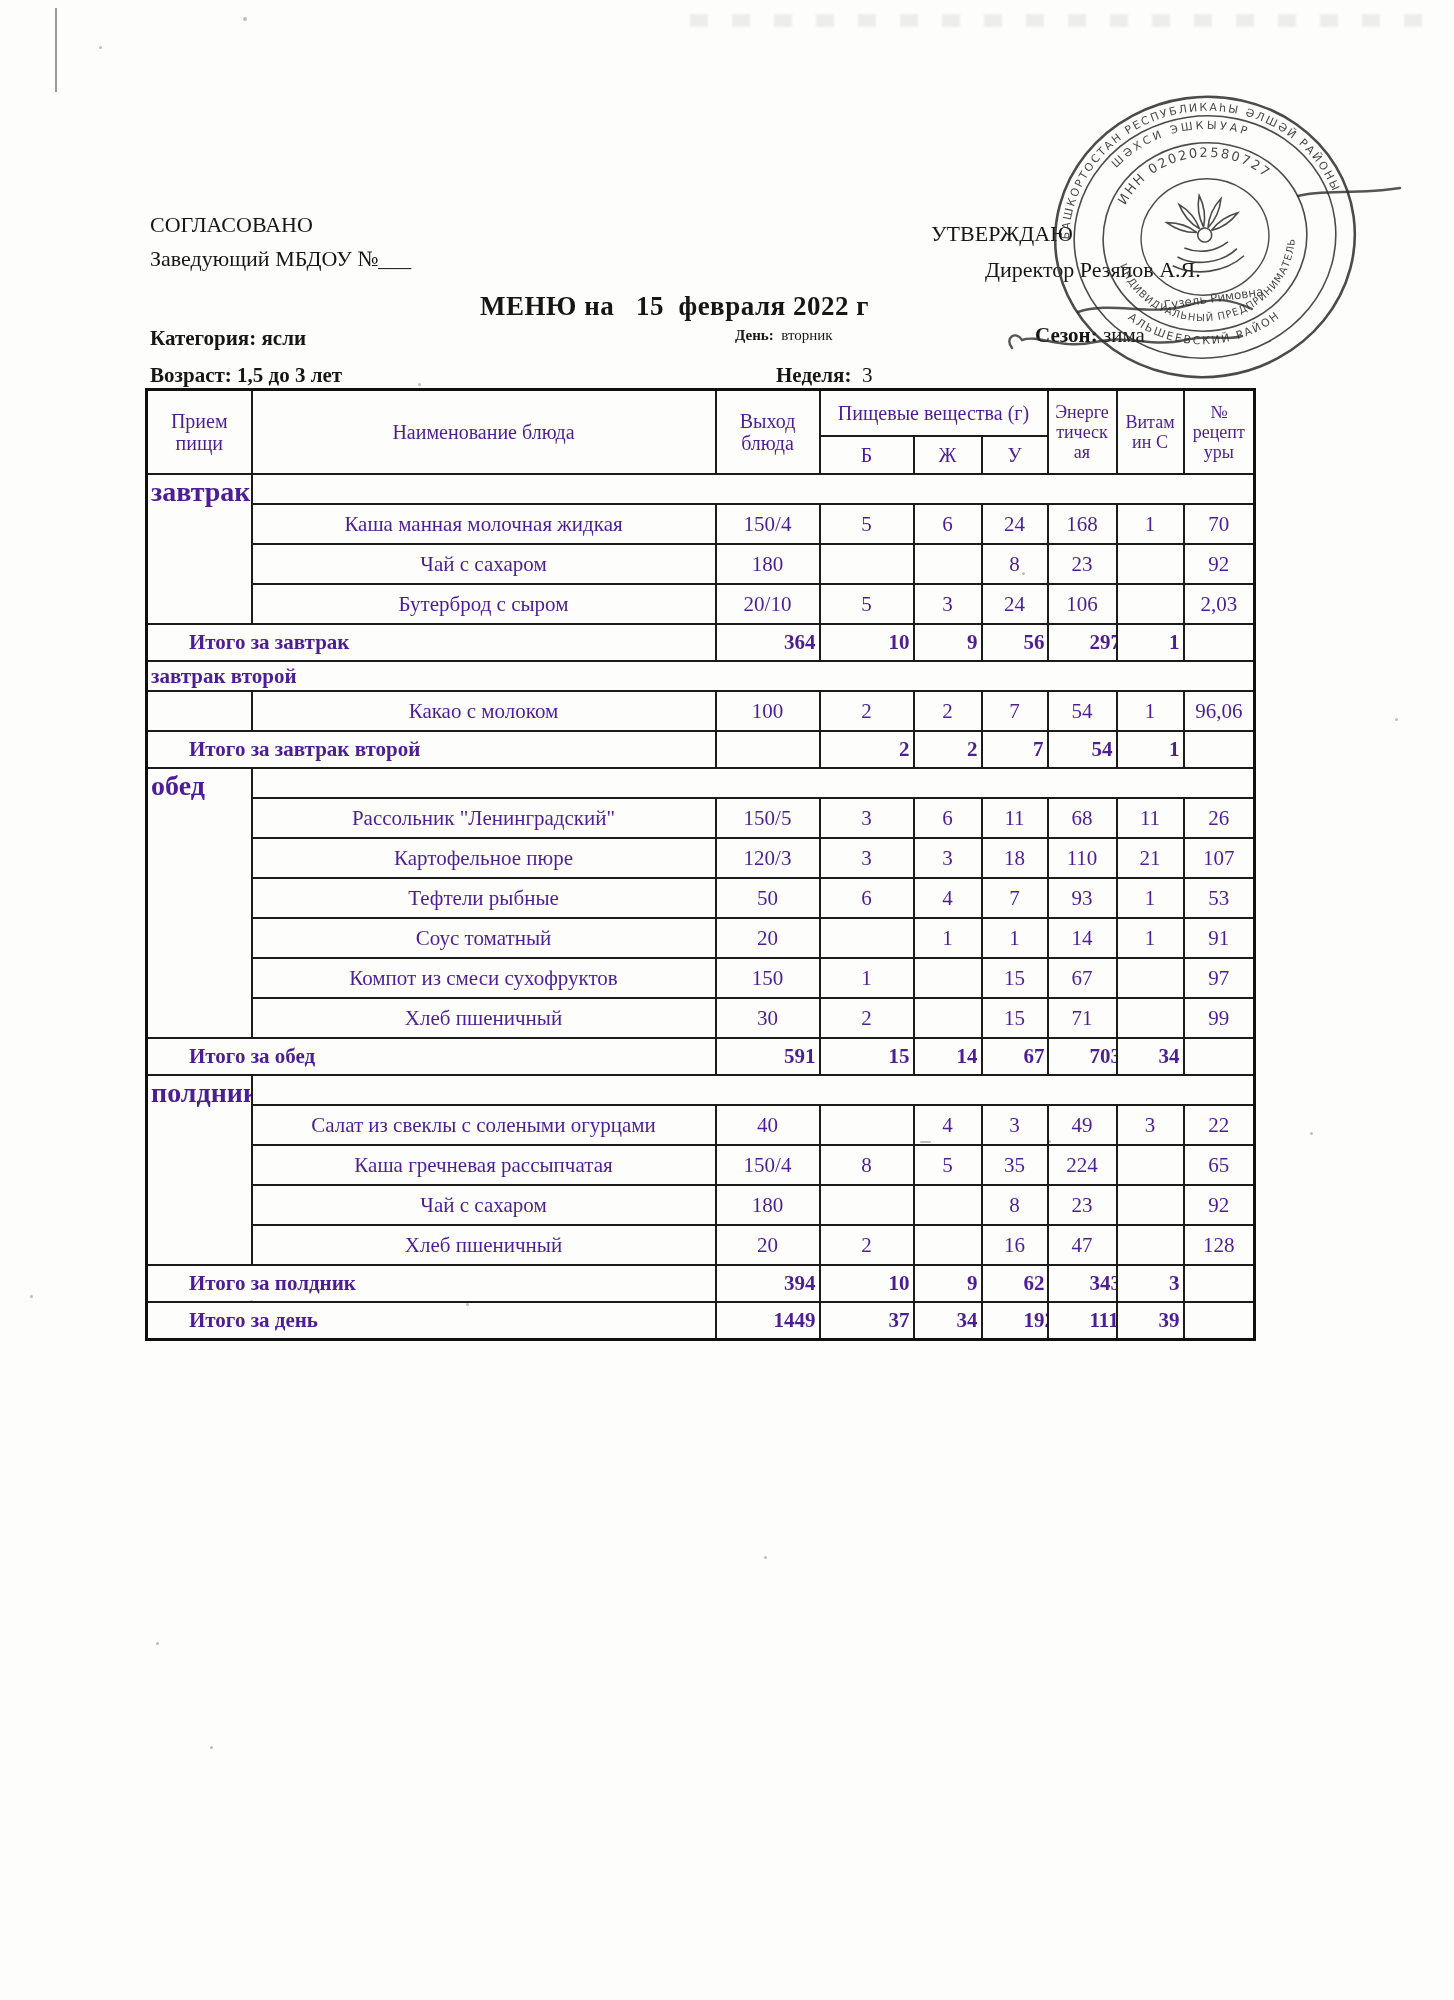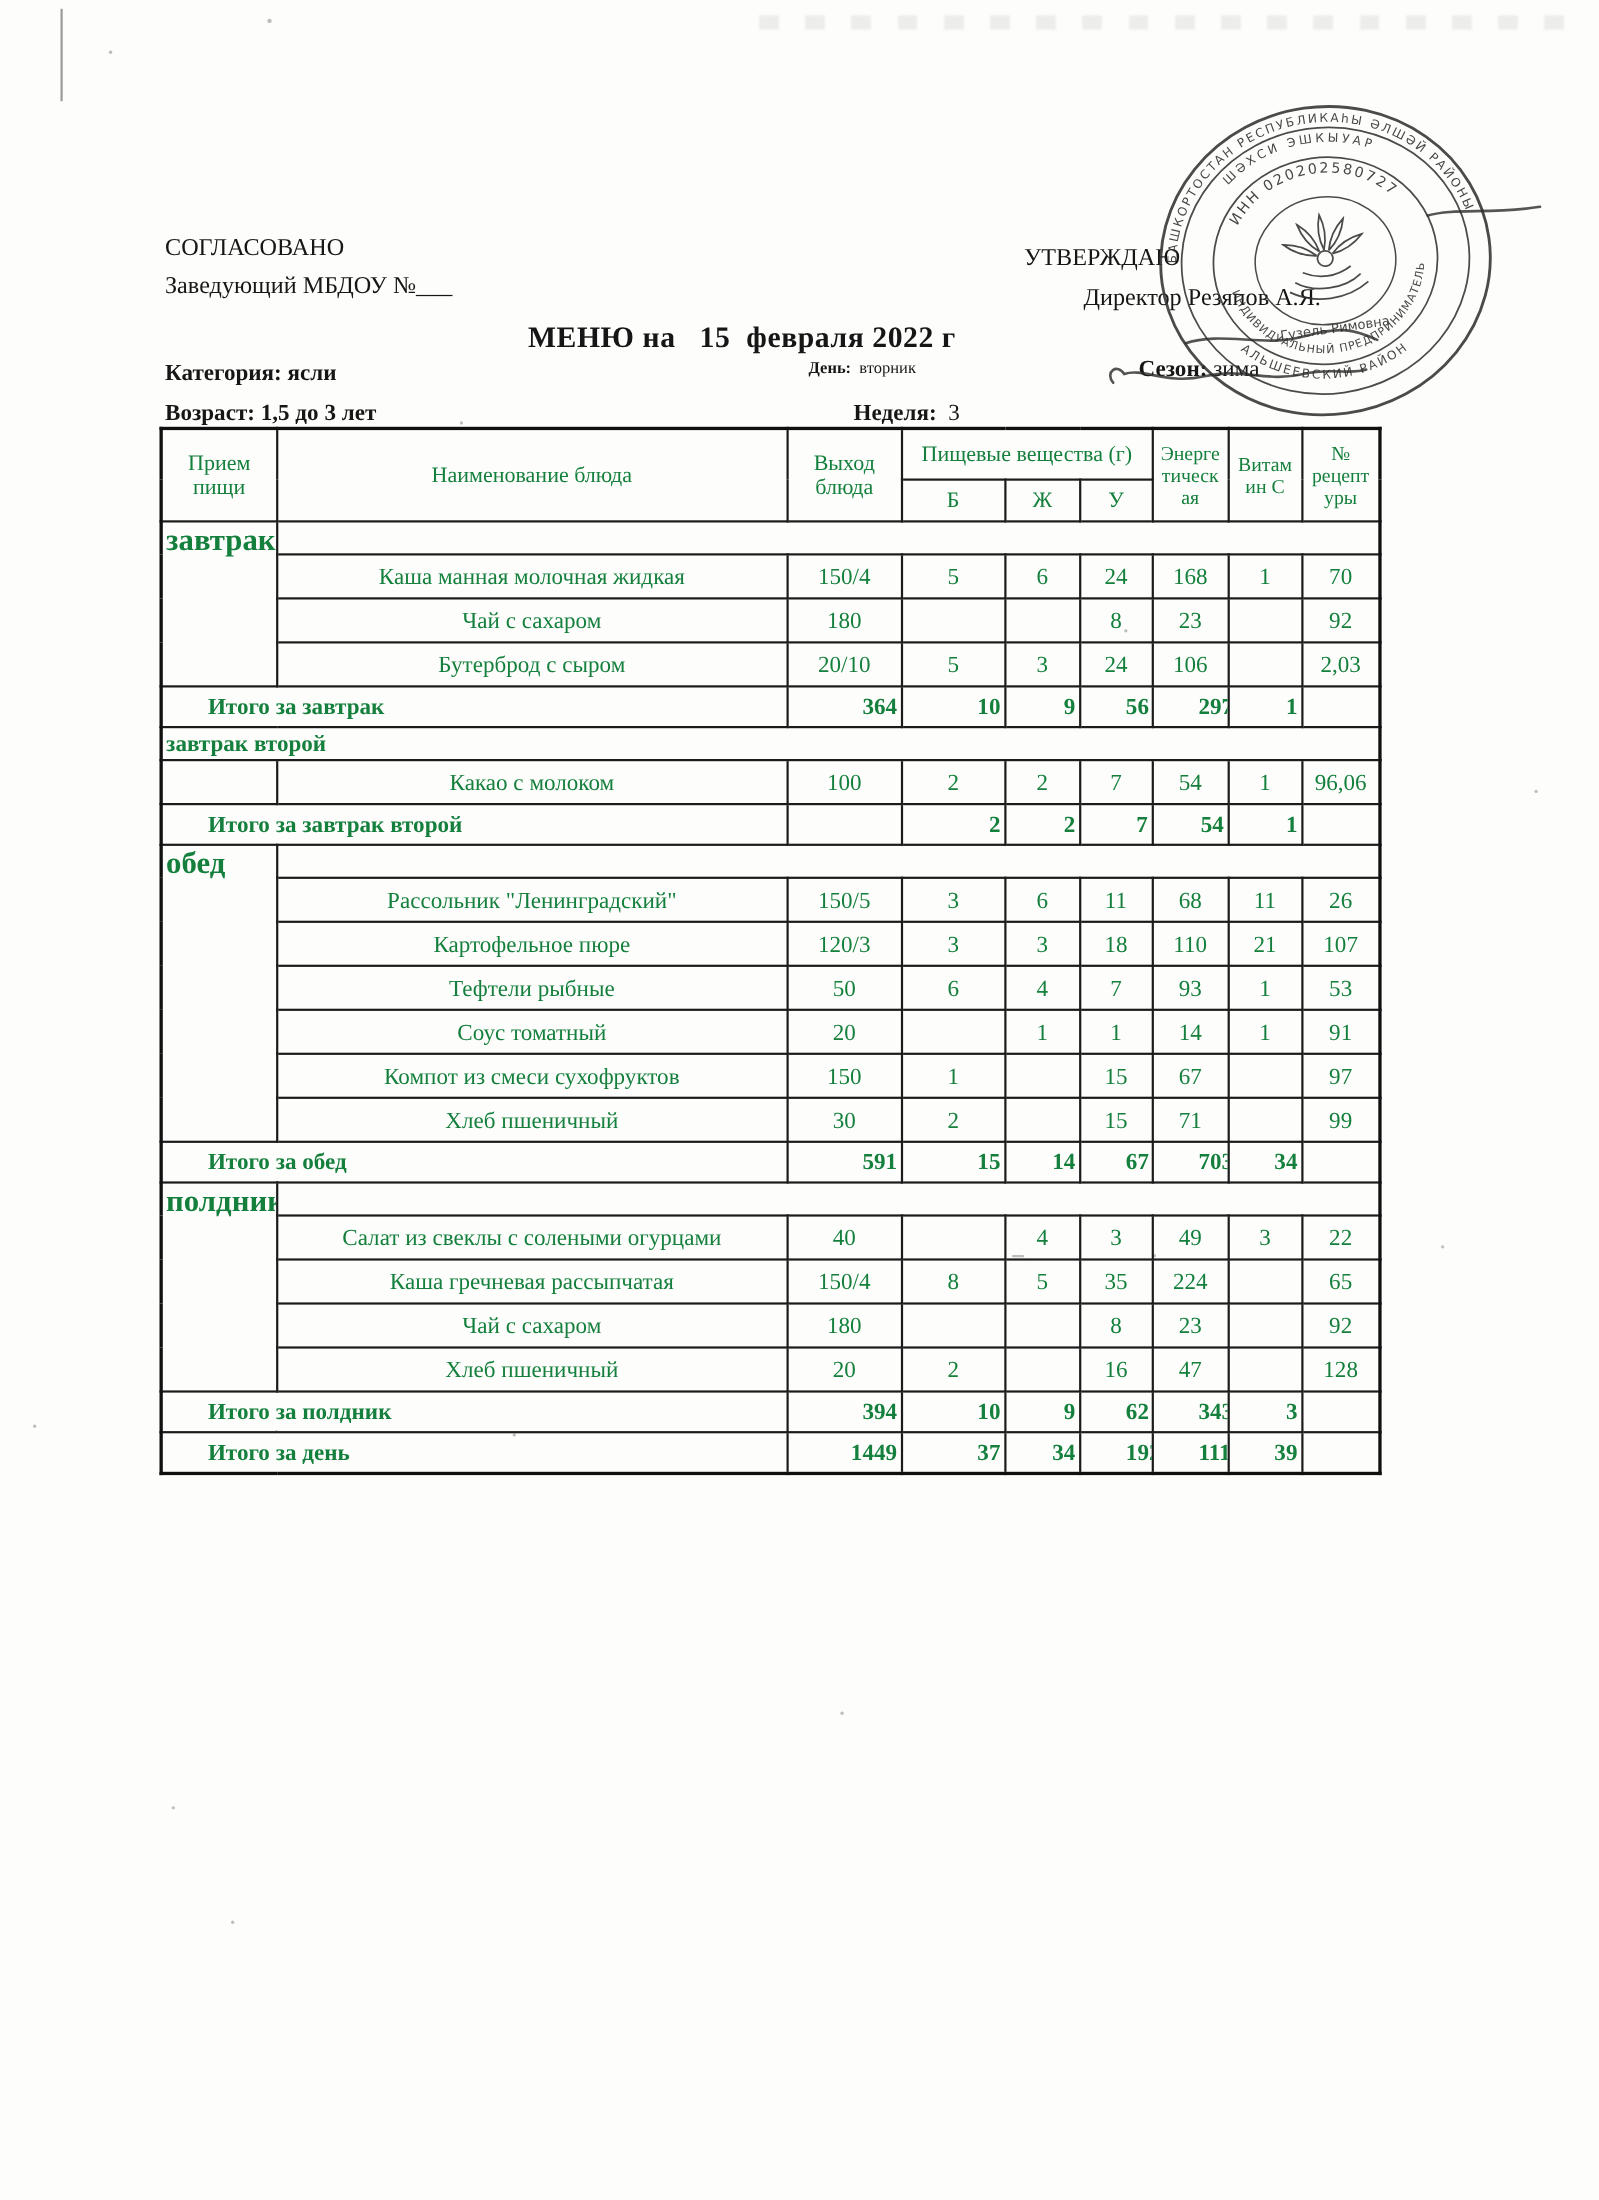--- a/index.html
+++ b/index.html
@@ -9,21 +9,21 @@
     margin:0 auto;box-shadow:0 0 8px rgba(0,0,0,.25);
   }
   .abs{position:absolute;}
   .doc-text{font-size:22px;line-height:1.1;white-space:pre;}
   .bold{font-weight:bold;}
   .menu-title{font-size:27px;font-weight:bold;white-space:pre;letter-spacing:.5px;}
   
   table.menu-table{
     position:absolute;left:145px;top:388px;width:1108px;
     border-collapse:collapse;table-layout:fixed;
-    font-size:21px;color:#15803d;
+    font-size:21px;color:#4c1d95;
   }
   table.menu-table td, table.menu-table th{
     border:2px solid #1b1b1b;padding:1px 3px;overflow:hidden;
   }
   table.menu-table{border:3px solid #101010;}
   thead th{font-weight:normal;font-size:20px;line-height:1.12;white-space:pre-line;text-align:center;vertical-align:middle;}
   thead tr.h1 th{height:42px;}
   thead tr.h2 th{height:34px;}
   th.small{font-size:18px;}
   tr.band-row td{height:26px;}

